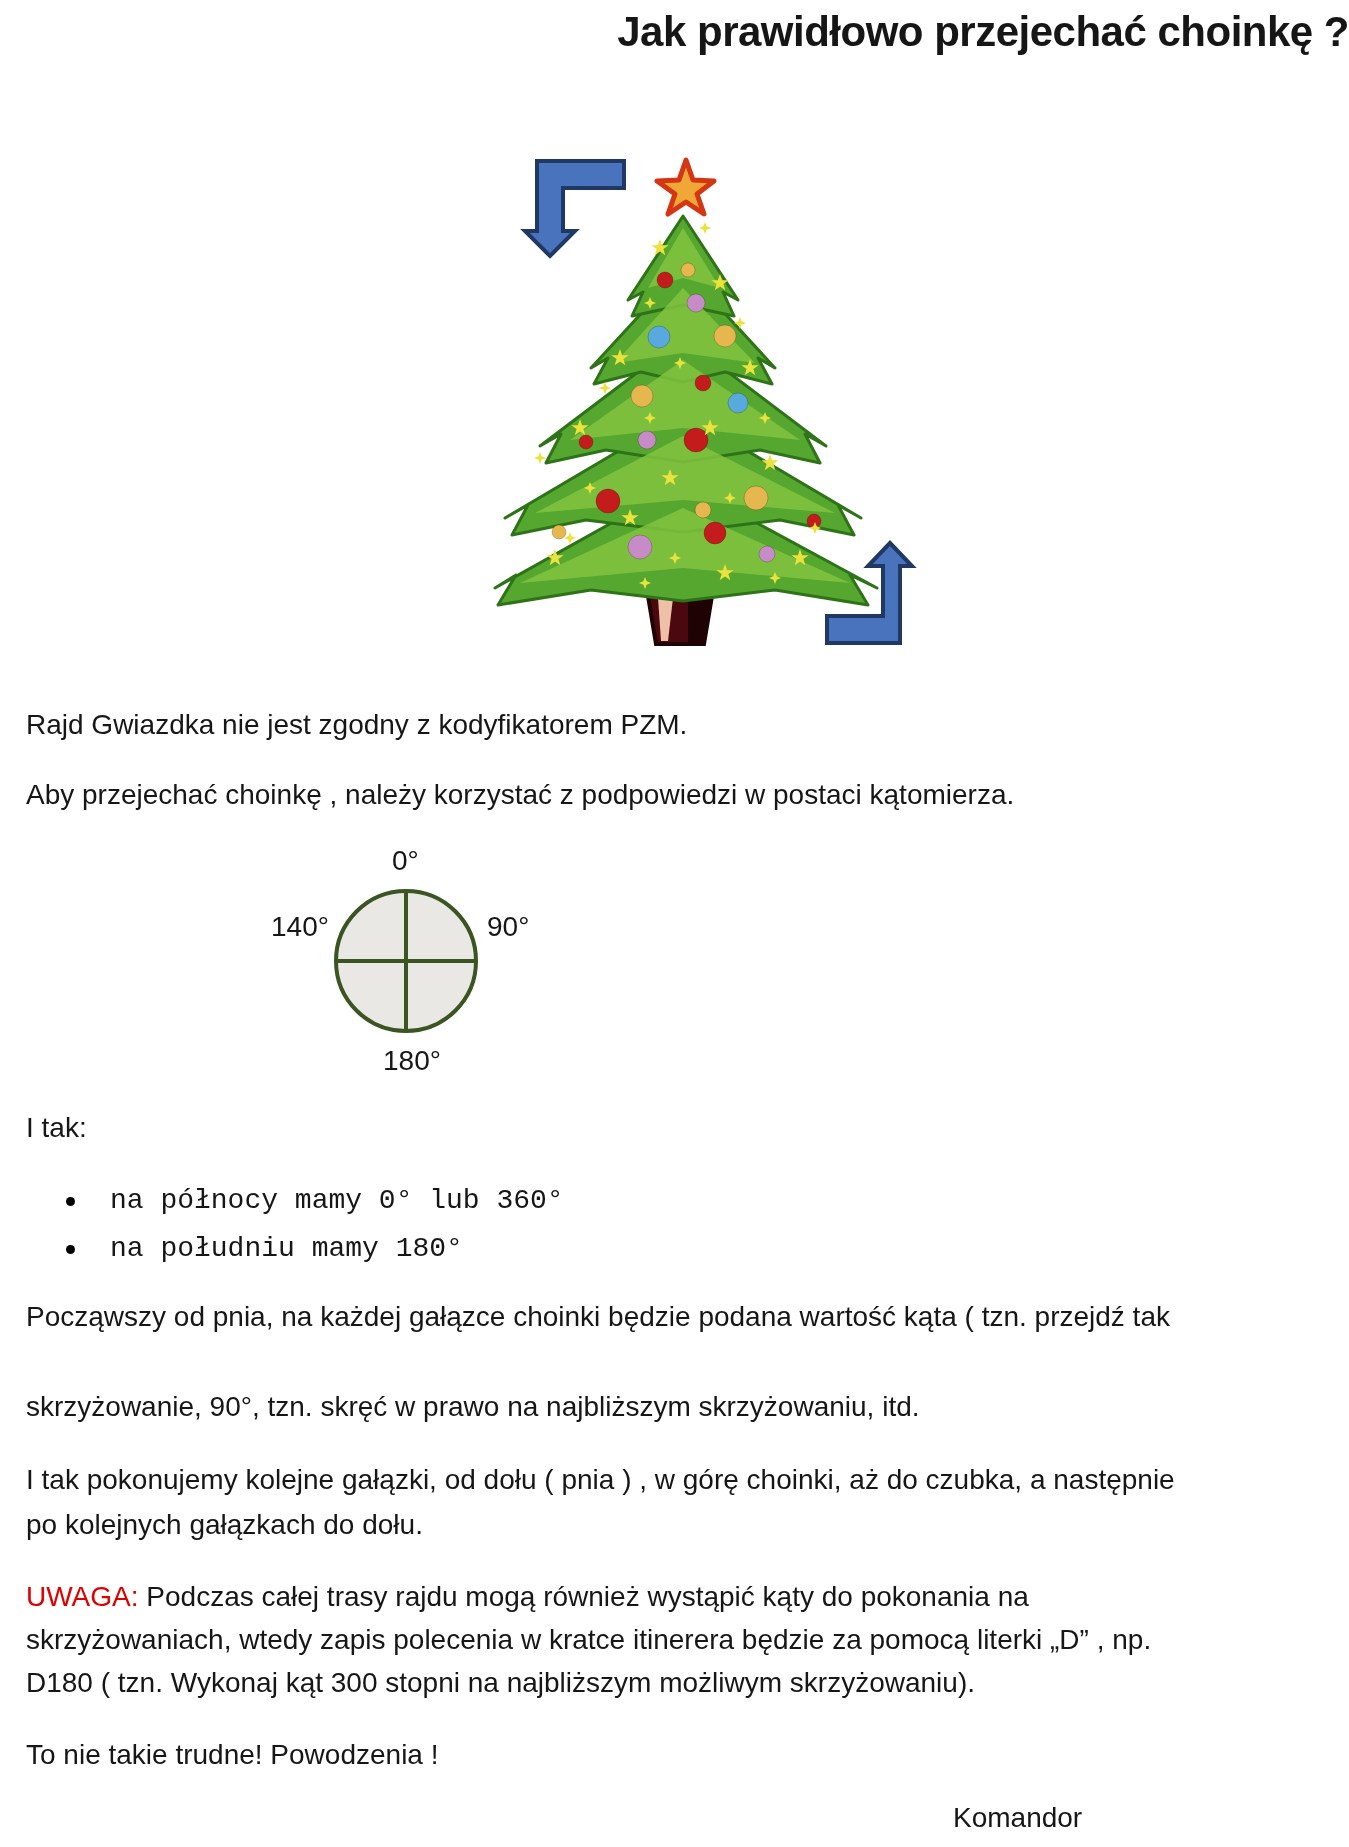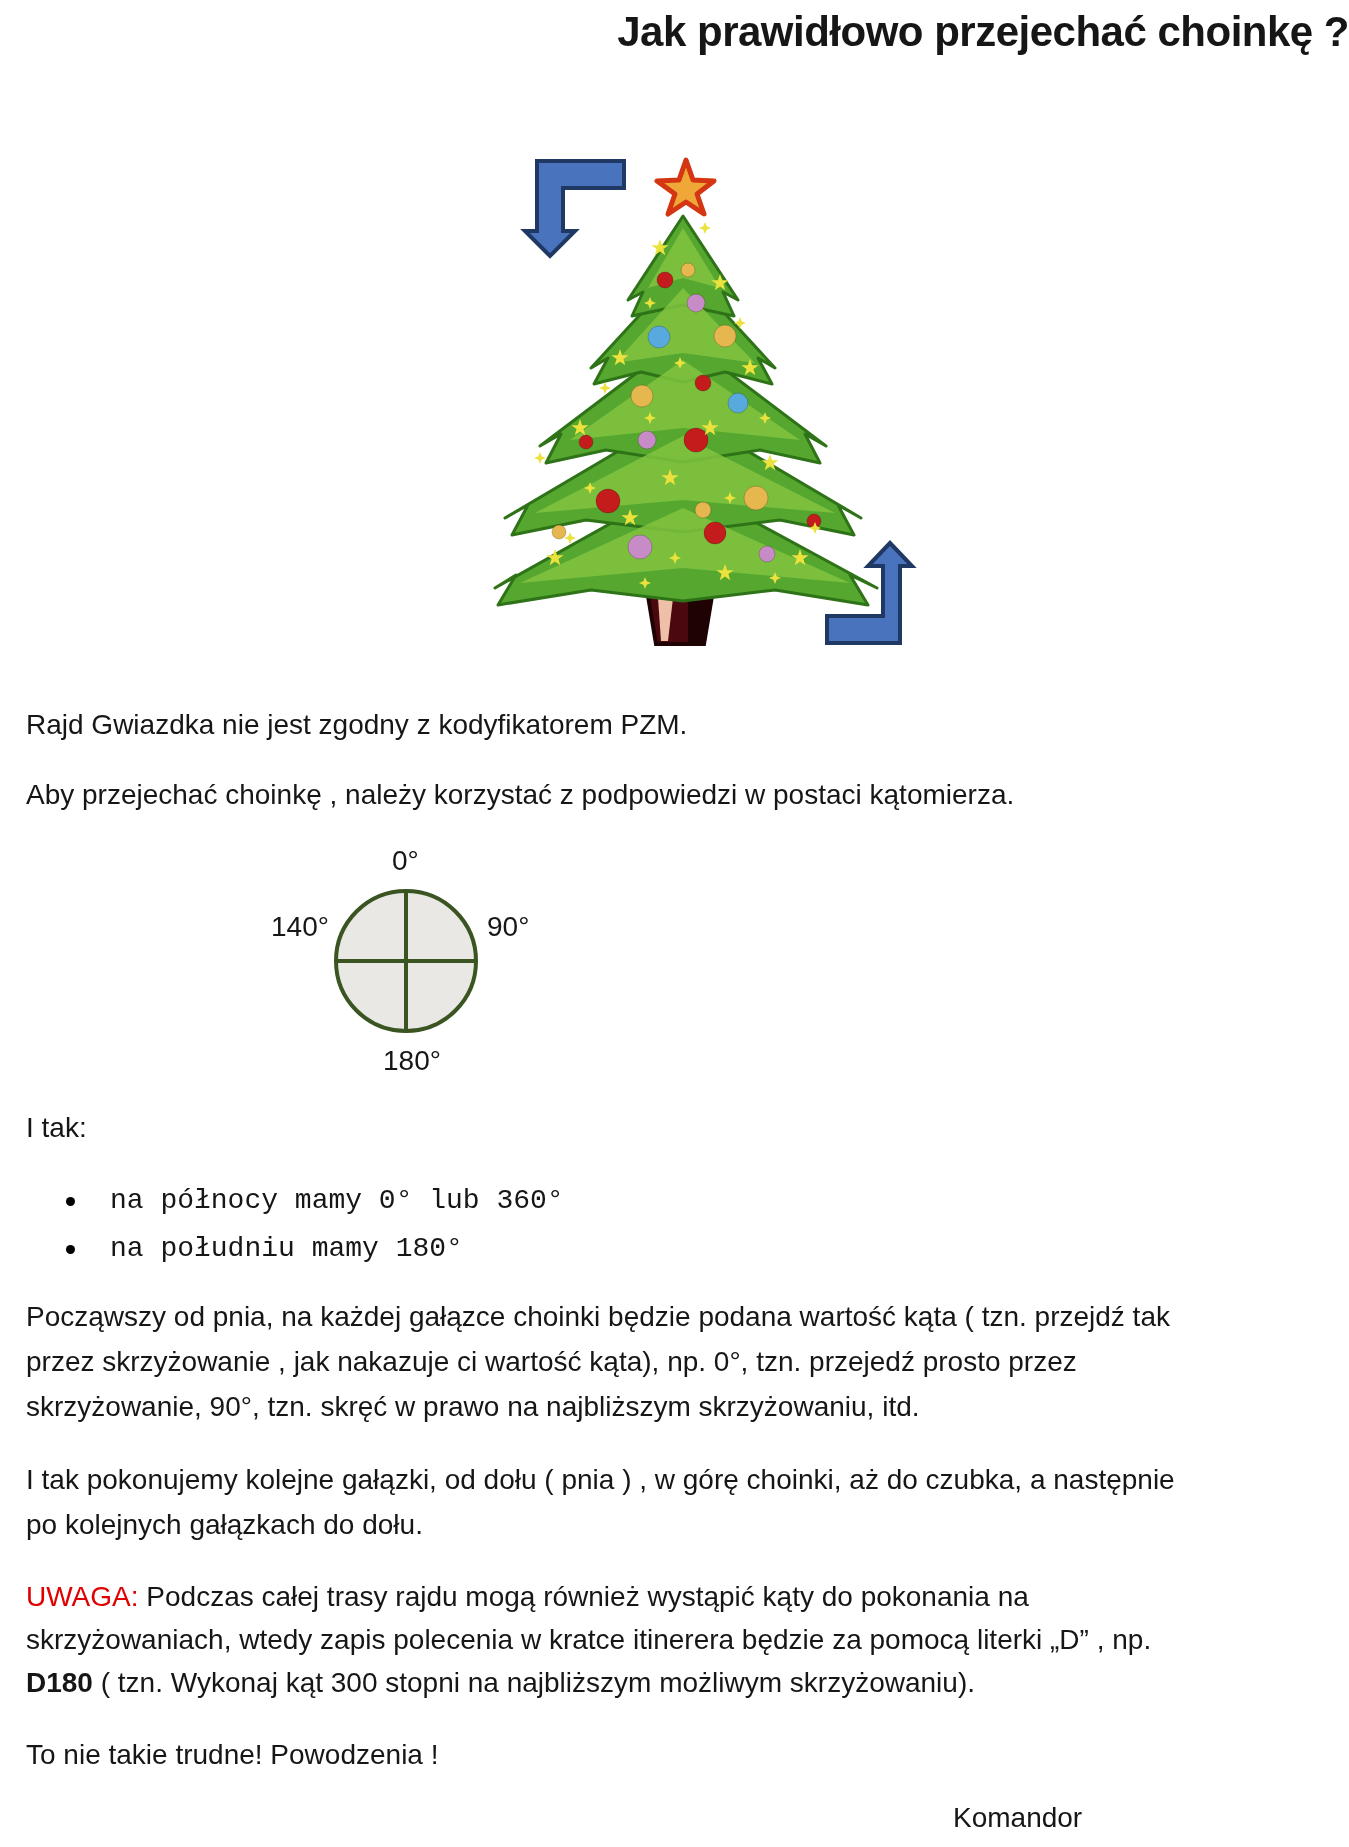--- a/index.html
+++ b/index.html
@@ -25,21 +25,21 @@
     line-height:34px;
   }
   .left{left:26px;}
   .bullet-item{position:absolute;left:110px;font-size:28px;white-space:nowrap;font-family:Liberation Mono, monospace;}
   .bullet-item .dot{
     position:absolute;left:-44px;top:12px;
     width:9px;height:9px;border-radius:50%;
     background:#000;
   }
   .warning-label{color:var(--warning-red,#e00000);}
-  .bold{font-weight:700;}
+  .bold{font-weight:400;}
   .compass-label{position:absolute;font-size:28px;white-space:nowrap;}
   svg{position:absolute;}
   .figure-svg{left:420px;top:128px;}
   .compass-svg{left:332px;top:887px;}
 </style>
 </head>
 <body>
 
 <div class="page">
 
@@ -156,21 +156,20 @@
   <div class="bullet-item" style="top:1185px">
     <span class="dot"></span>
     <span>na północy mamy 0° lub 360°</span>
   </div>
   <div class="bullet-item" style="top:1233px">
     <span class="dot"></span>
     <span>na południu mamy 180°</span>
   </div>
 
   <div class="tl left" style="top:1300px">Począwszy od pnia, na każdej gałązce choinki będzie podana wartość kąta ( tzn. przejdź tak</div>
-  <div class="tl left" style="top:1345px">przez skrzyżowanie , jak nakazuje ci wartość kąta), np. 0°, tzn. przejedź prosto przez</div>
   <div class="tl left" style="top:1390px">skrzyżowanie, 90°, tzn. skręć w prawo na najbliższym skrzyżowaniu, itd.</div>
 
   <div class="tl left" style="top:1463px">I tak pokonujemy kolejne gałązki, od dołu ( pnia ) , w górę choinki, aż do czubka, a następnie</div>
   <div class="tl left" style="top:1508px">po kolejnych gałązkach do dołu.</div>
 
   <div class="tl left" style="top:1580px">
     <span class="warning-label">UWAGA:</span><span> Podczas całej trasy rajdu mogą również wystąpić kąty do pokonania na</span>
   </div>
   <div class="tl left" style="top:1623px">skrzyżowaniach, wtedy zapis polecenia w kratce itinerera będzie za pomocą literki „D” , np.</div>
   <div class="tl left" style="top:1666px">

